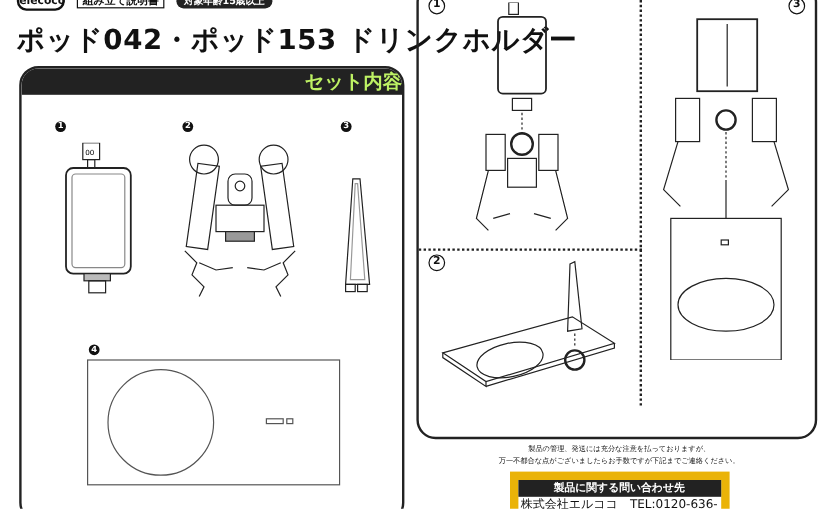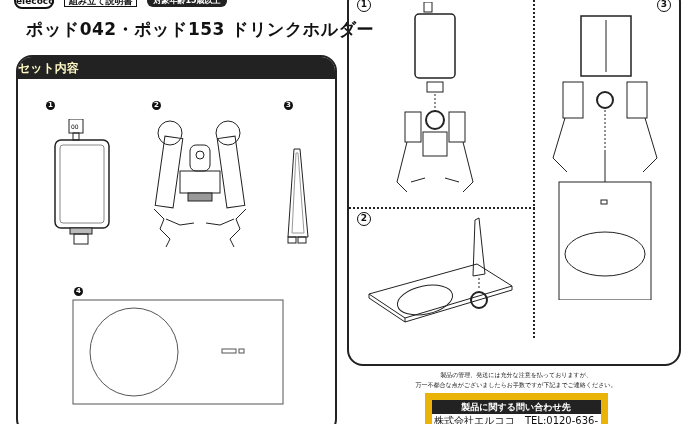--- a/index.html
+++ b/index.html
@@ -4,24 +4,24 @@
 <style>
   * { box-sizing: border-box; margin: 0; padding: 0; }
   html, body { width: 688px; height: 424px; overflow: hidden; background: #fff; }
   body { position: relative; font-family: "DejaVu Sans", sans-serif; color: #111; }
 
   .topbar { position: absolute; left: 14px; top: -6px; height: 14px; display: flex; gap: 10px; align-items: center; }
   .logo { width: 40px; height: 16px; border: 2px solid #111; border-radius: 9px; font-size: 9px; font-weight: bold; text-align: center; line-height: 12px; }
   .manual-box { border: 1.5px solid #111; font-size: 9px; font-weight: bold; padding: 0 4px; height: 12px; line-height: 10px; }
   .age-badge { background: #222; color: #fff; font-size: 8px; font-weight: bold; padding: 0 6px; border-radius: 6px; height: 12px; line-height: 12px; }
 
-  .title { position: absolute; left: 26px; top: 18px; font-size: 17px; font-weight: bold; letter-spacing: 0.5px; white-space: nowrap; }
+  .title { position: absolute; left: 14px; top: 18px; font-size: 23px; font-weight: bold; letter-spacing: 0.5px; white-space: nowrap; }
 
   .set-panel { position: absolute; left: 16px; top: 55px; width: 321px; height: 380px; border: 2px solid #222; border-radius: 16px; overflow: hidden; }
-  .set-header { height: 22px; background: #222; color: #fef9c3; font-weight: bold; font-size: 12px; text-align: left; line-height: 22px; }
+  .set-header { height: 22px; background: #222; color: #bef264; font-weight: bold; font-size: 16px; text-align: right; line-height: 22px; }
   .num { position: absolute; width: 9px; height: 9px; border-radius: 50%; background: #111; color: #fff; font-size: 7px; font-weight: bold; text-align: center; line-height: 9px; }
   .part { position: absolute; }
 
   .steps-panel { position: absolute; left: 347px; top: -14px; width: 334px; height: 380px; border: 2px solid #222; border-radius: 16px; }
   .circ-num { position: absolute; width: 14px; height: 14px; border: 1.5px solid #111; border-radius: 50%; font-size: 9px; font-weight: bold; text-align: center; line-height: 11px; background: #fff; }
   .dash-v { position: absolute; left: 184px; top: 0; height: 350px; border-left: 2px dotted #222; }
   .dash-h { position: absolute; left: 0; top: 219px; width: 186px; border-top: 2px dotted #222; }
   .notes { position: absolute; left: 46px; top: 357px; font-size: 7px; line-height: 11px; white-space: nowrap; }
 
   .footer { position: absolute; left: 344px; top: 370px; width: 344px; text-align: center; }

